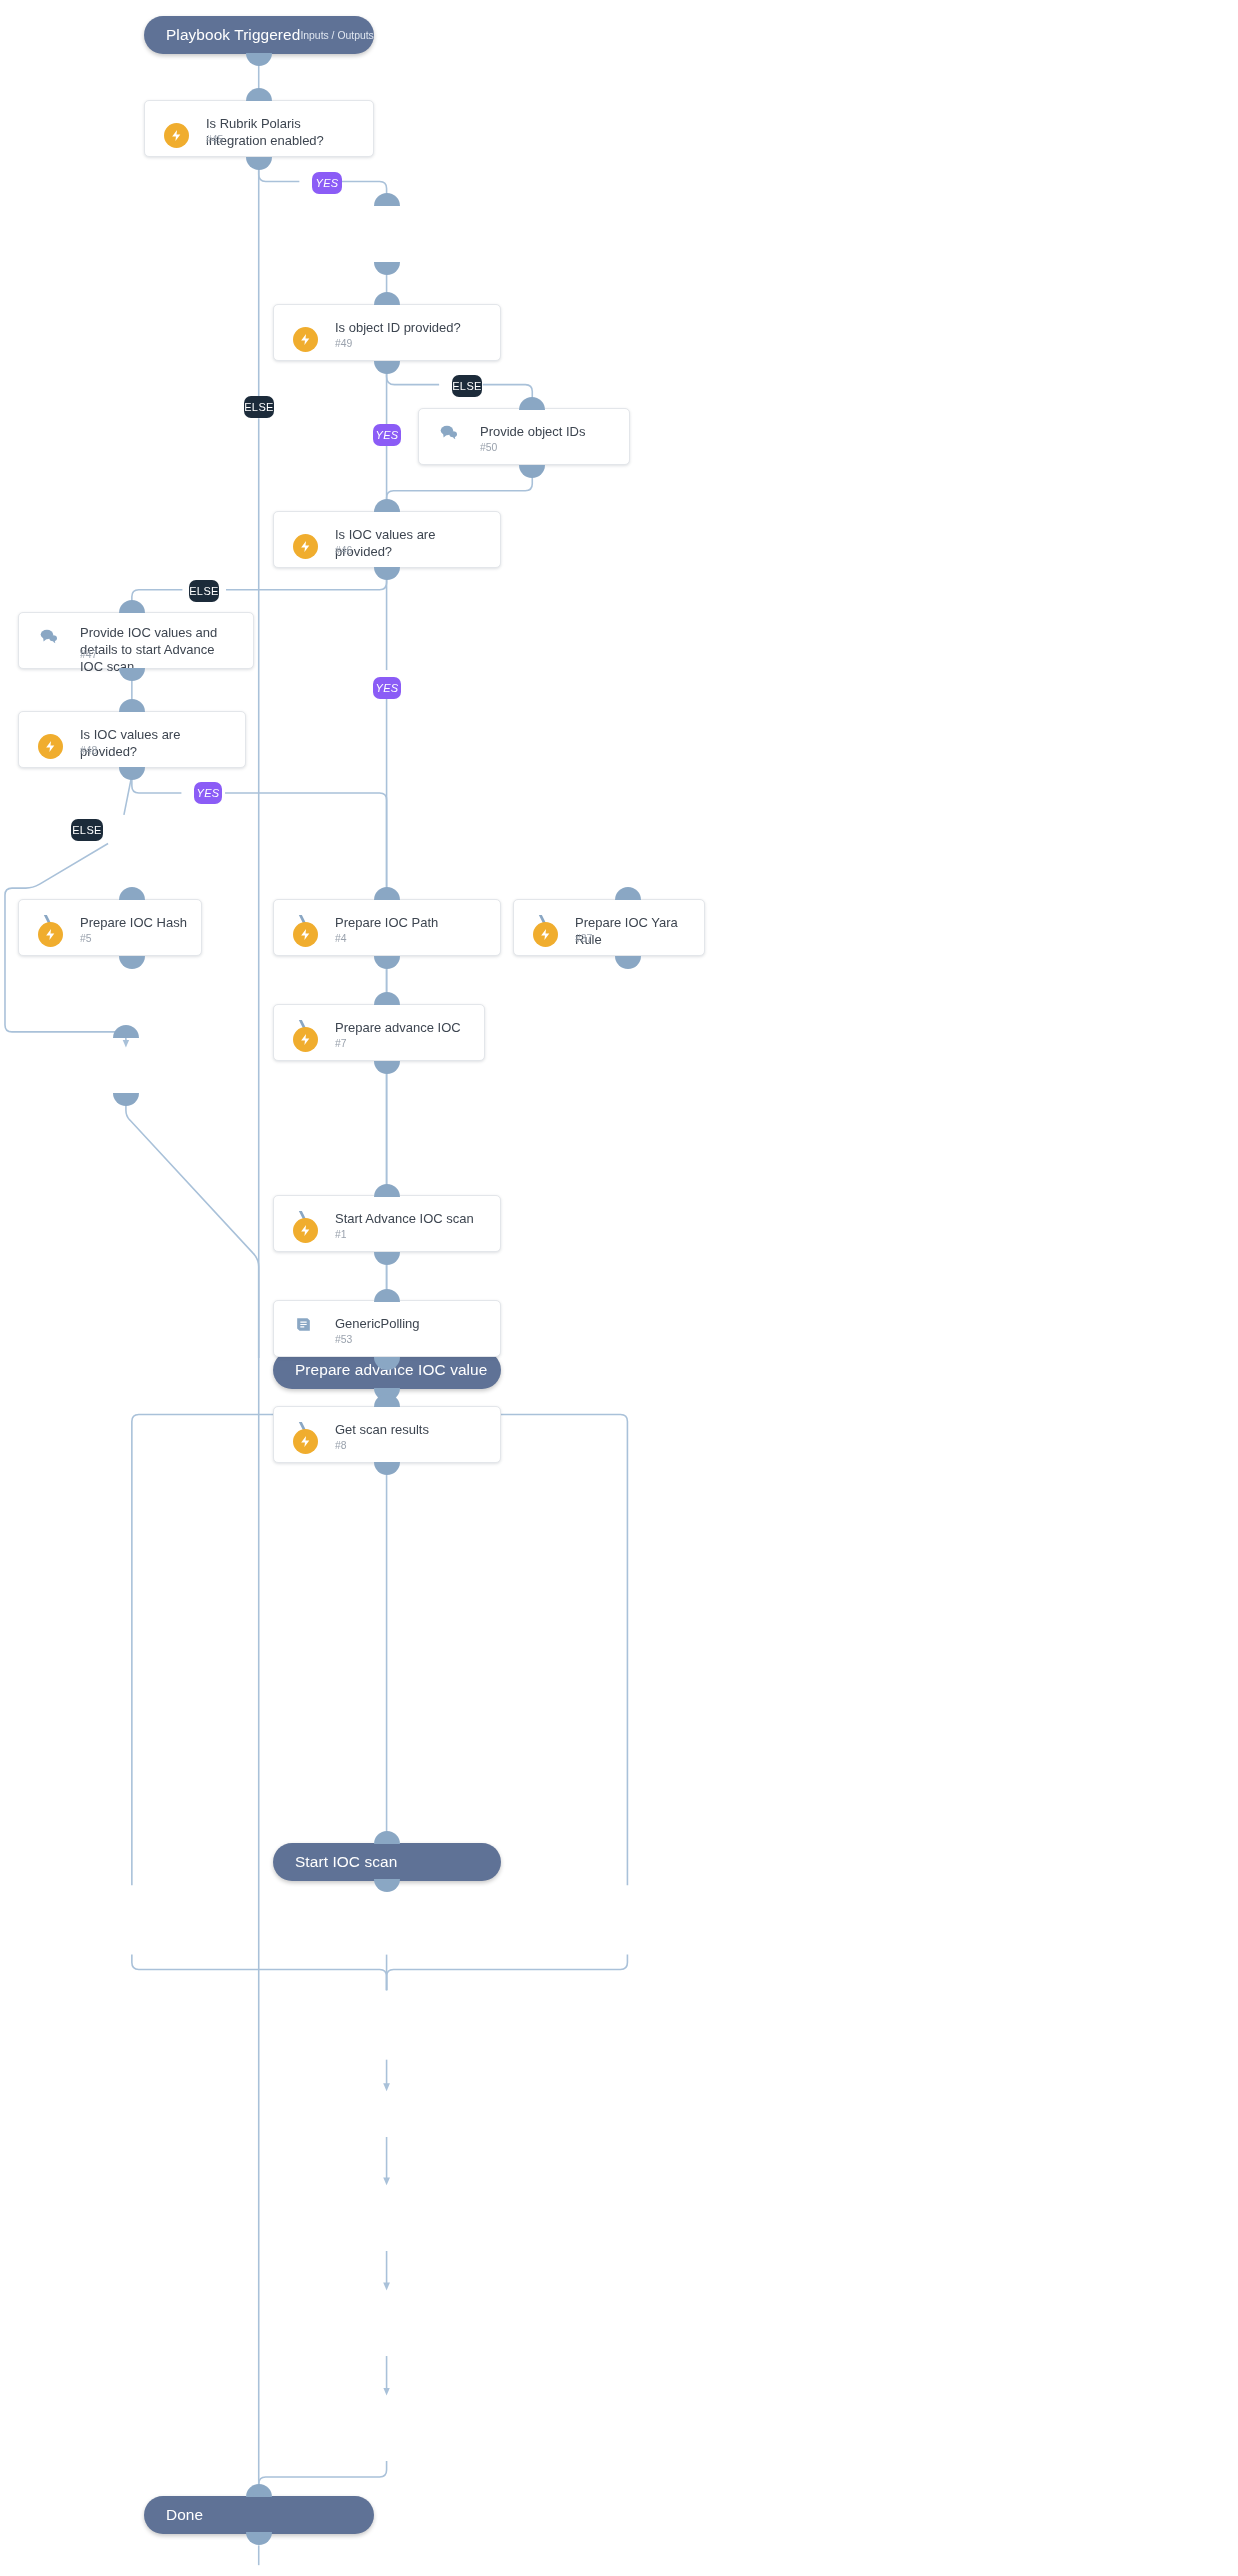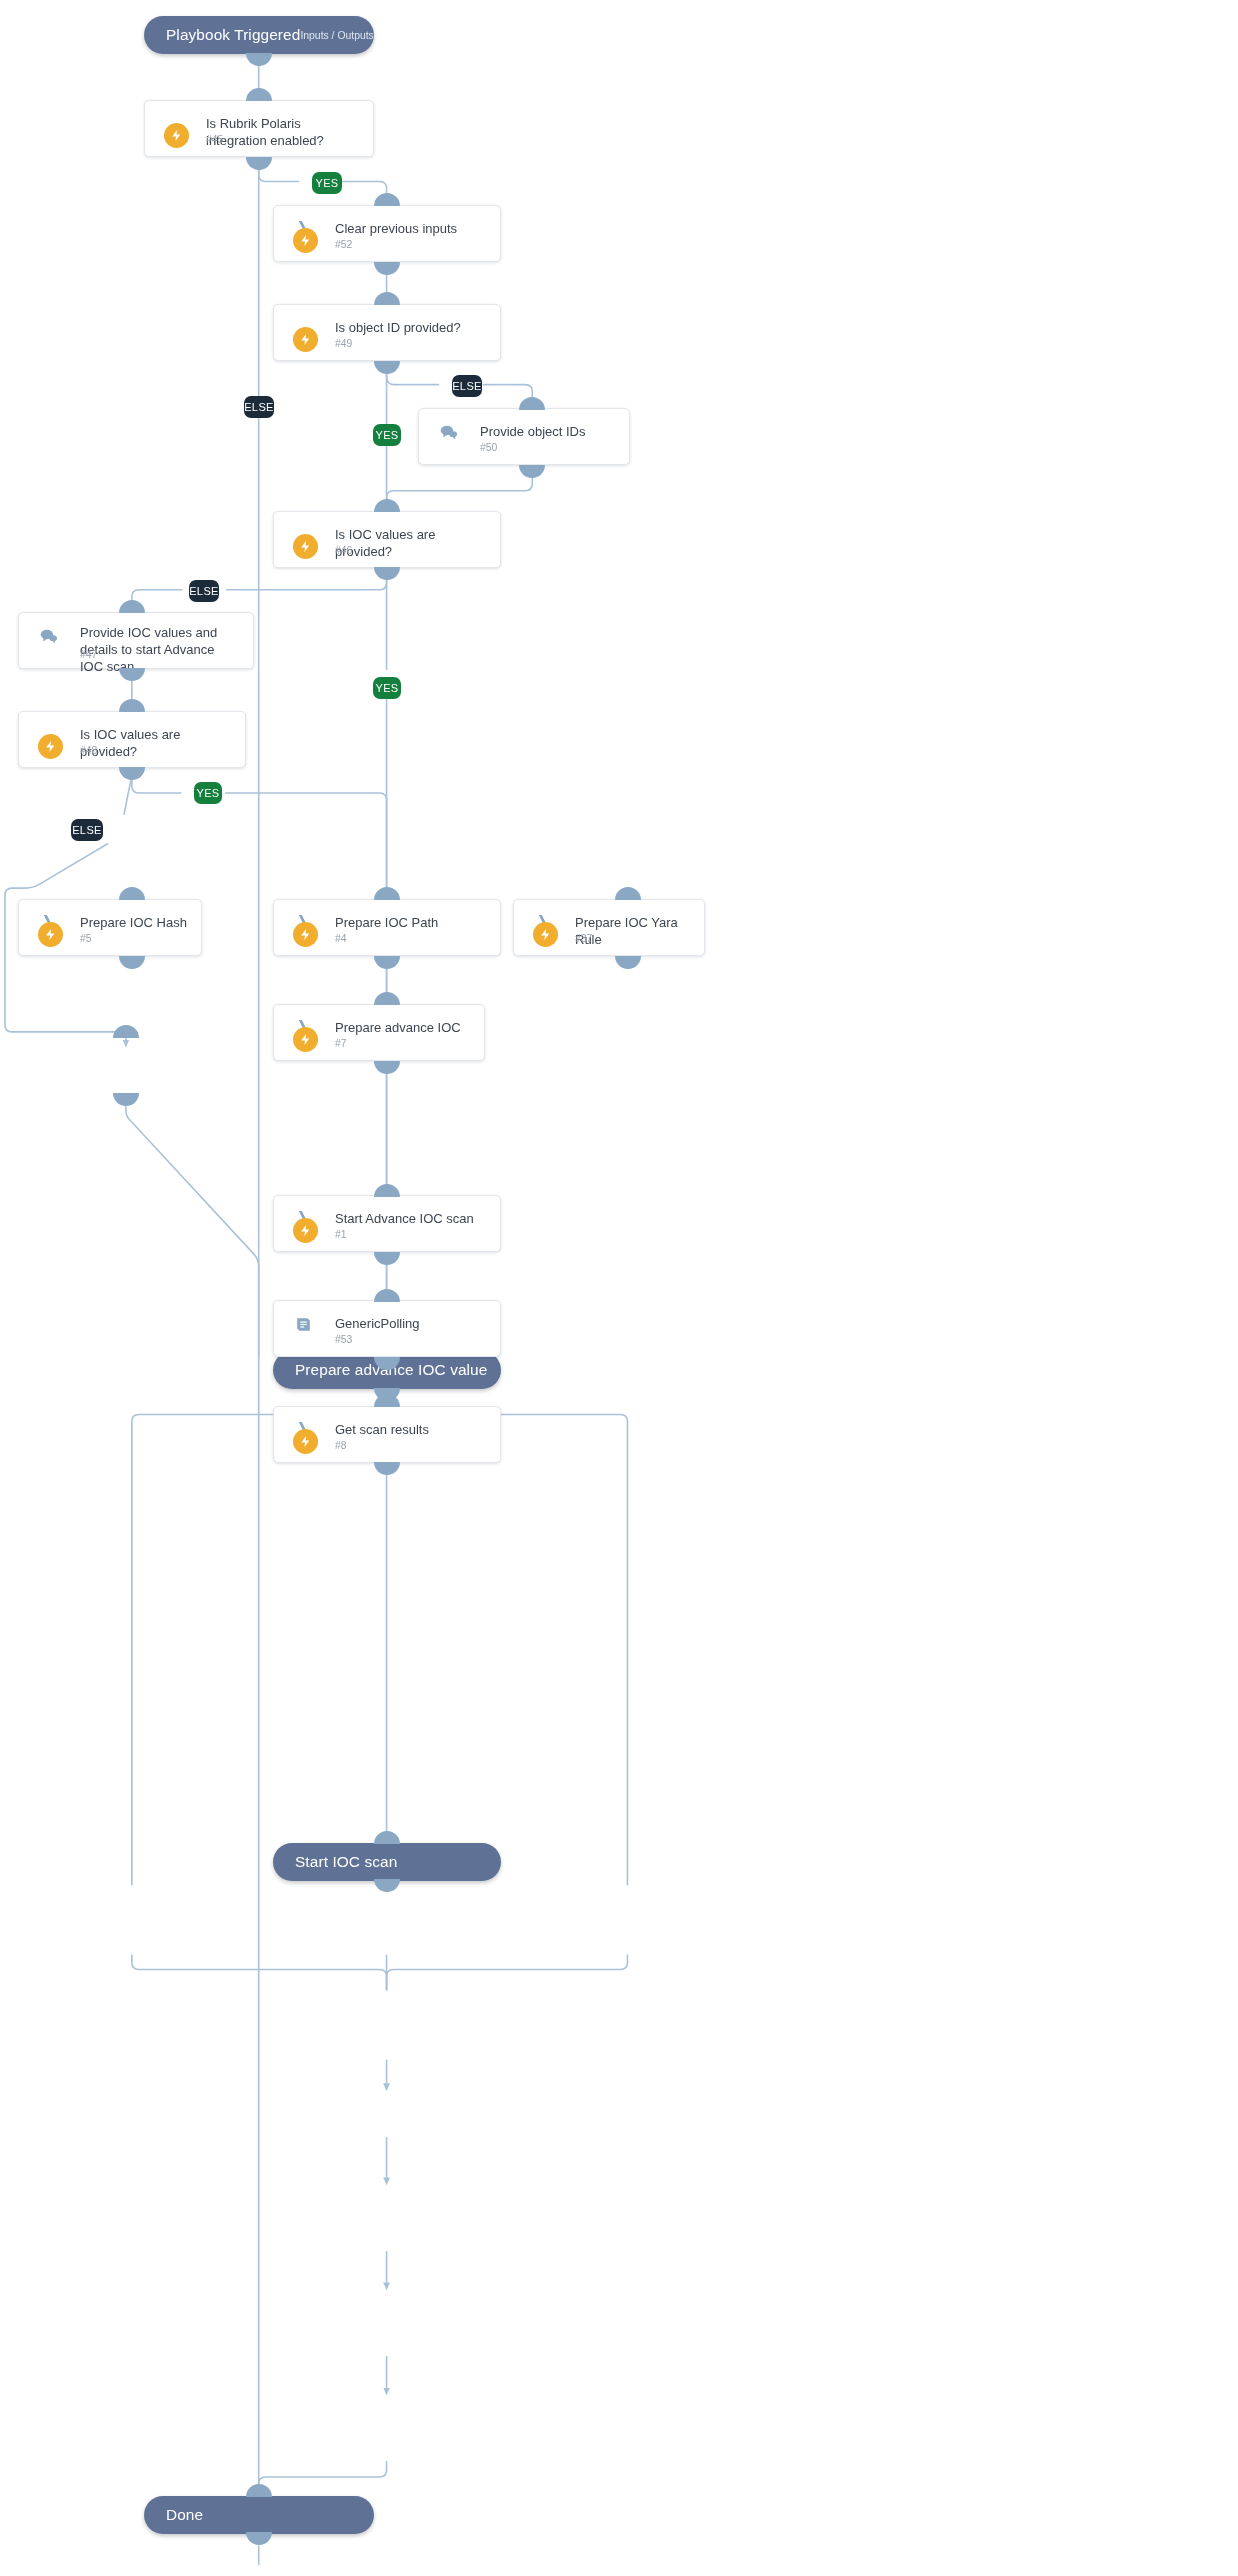--- a/index.html
+++ b/index.html
@@ -33,21 +33,21 @@
   .ic-book svg{display:block;}
 
   
   .bolt{position:absolute;left:19px;bottom:8px;width:25px;height:25px;border-radius:50%;
       background:#f0ad2e;display:flex;align-items:center;justify-content:center;}
   .bolt svg{display:block;}
 
   
   .lbl{position:absolute;display:flex;align-items:center;justify-content:center;
       border-radius:7px;font-size:11px;color:#fff;letter-spacing:0.4px;height:22px;}
-  .lbl-yes{background:#15803d;}
+  .lbl-yes{background:#8b5cf6;font-style:italic;}
   .lbl-else{background:#1c2b3a;}
 
   
   .port{position:absolute;width:26px;height:13px;background:#8aa7c4;}
   .port-in{border-radius:13px 13px 0 0;}
   .port-out{border-radius:0 0 13px 13px;}
 </style>
 </head>
 <body>
 
@@ -149,30 +149,20 @@
         <svg width="13" height="13" viewBox="0 0 24 24">
           <path d="M13 2 L4 14 H11 L10 22 L19 10 H12 Z" fill="#fff"></path>
         </svg>
       </span>
     <span class="node-title">Is Rubrik Polaris integration enabled?</span>
     <span class="node-id">#45</span>
   </div>
   <div class="port port-in" style="left:246px;top:80px;"></div>
   <div class="port port-out" style="left:246px;top:149px;"></div>
 
-  <div class="node" style="left:273px;top:197px;width:228px;height:57px;">
-    <span class="ic ic-chev">❭</span>
-    <span class="bolt">
-        <svg width="13" height="13" viewBox="0 0 24 24">
-          <path d="M13 2 L4 14 H11 L10 22 L19 10 H12 Z" fill="#fff"></path>
-        </svg>
-      </span>
-    <span class="node-title">Clear previous inputs</span>
-    <span class="node-id">#52</span>
-  </div>
   <div class="port port-in" style="left:374px;top:185px;"></div>
   <div class="port port-out" style="left:374px;top:254px;"></div>
 
   <div class="node" style="left:273px;top:296px;width:228px;height:57px;">
     <span class="ic"><span class="ic-diamond"></span></span>
     <span class="bolt">
         <svg width="13" height="13" viewBox="0 0 24 24">
           <path d="M13 2 L4 14 H11 L10 22 L19 10 H12 Z" fill="#fff"></path>
         </svg>
       </span>

